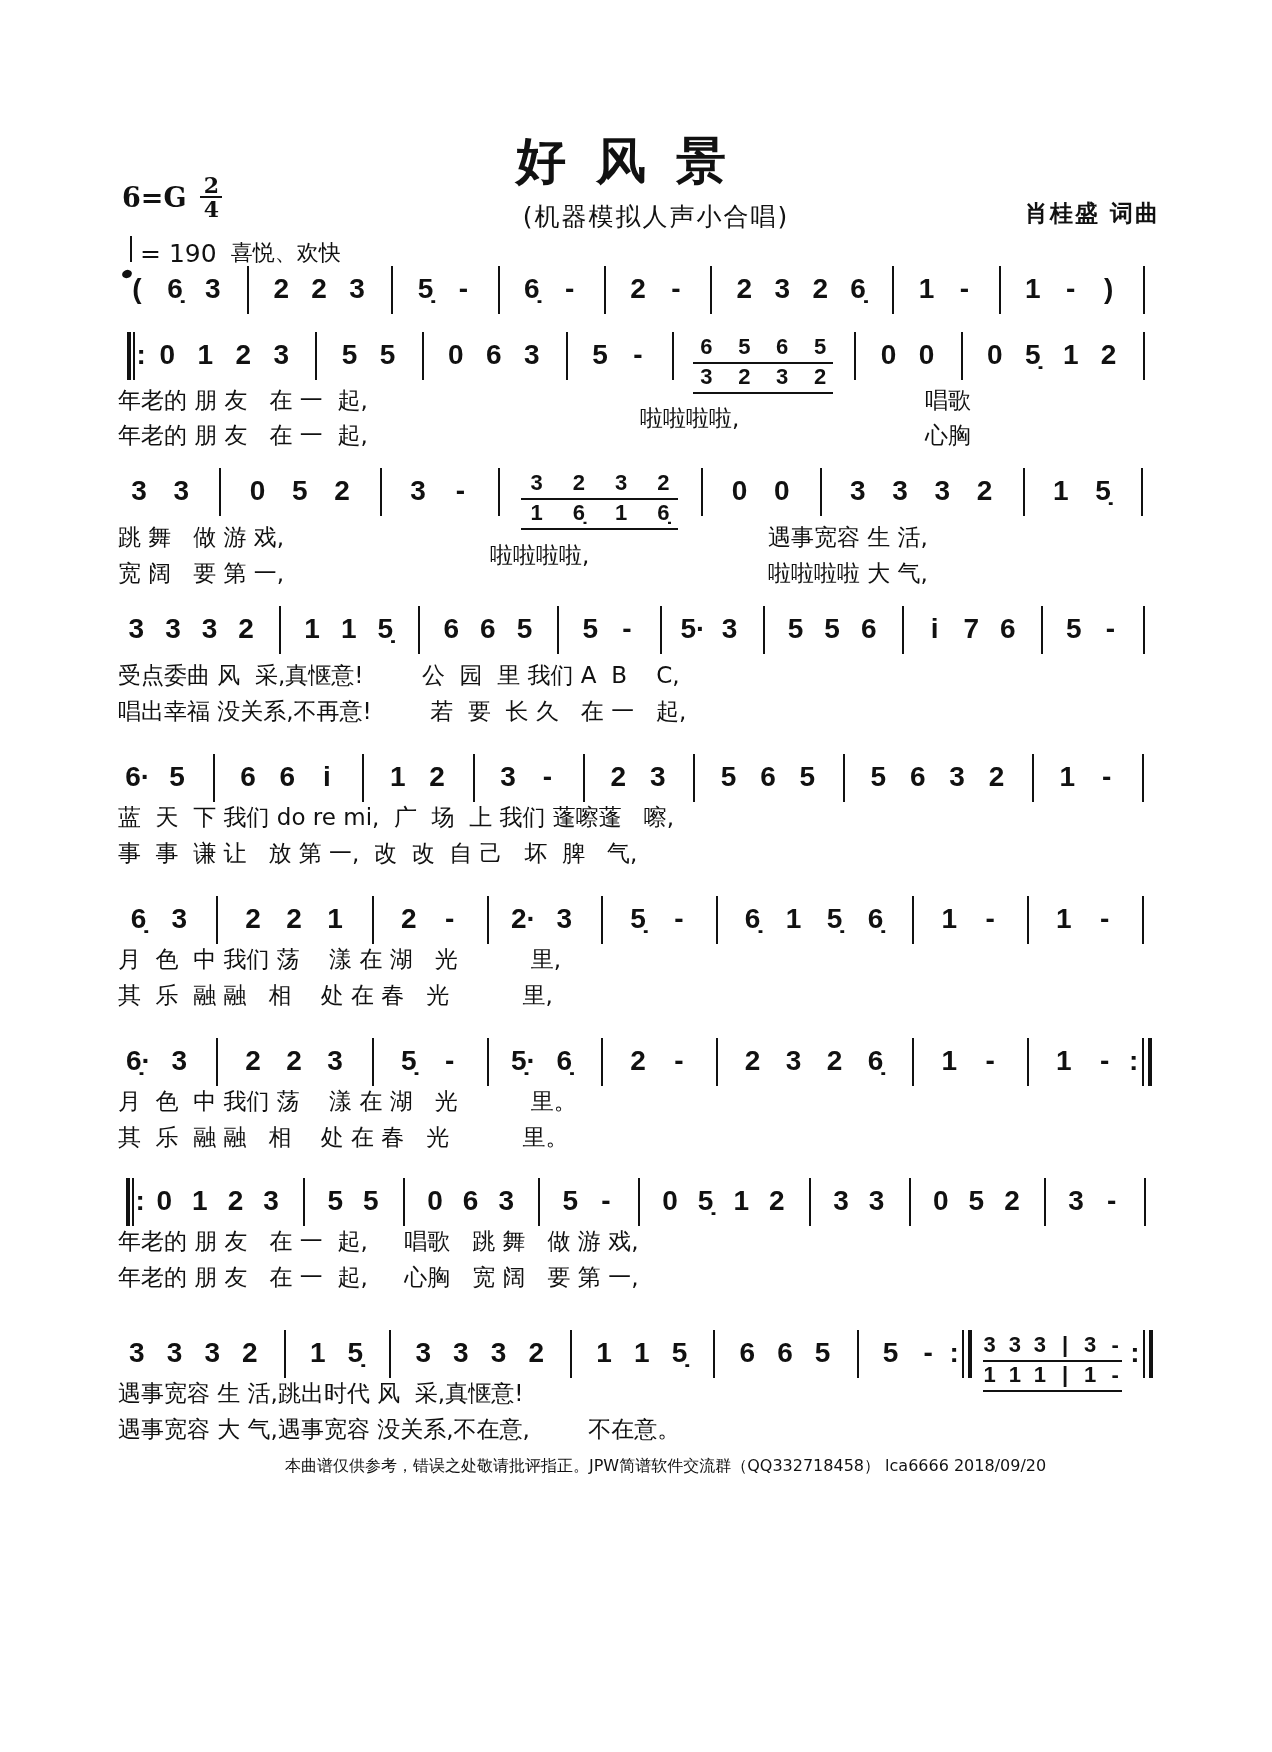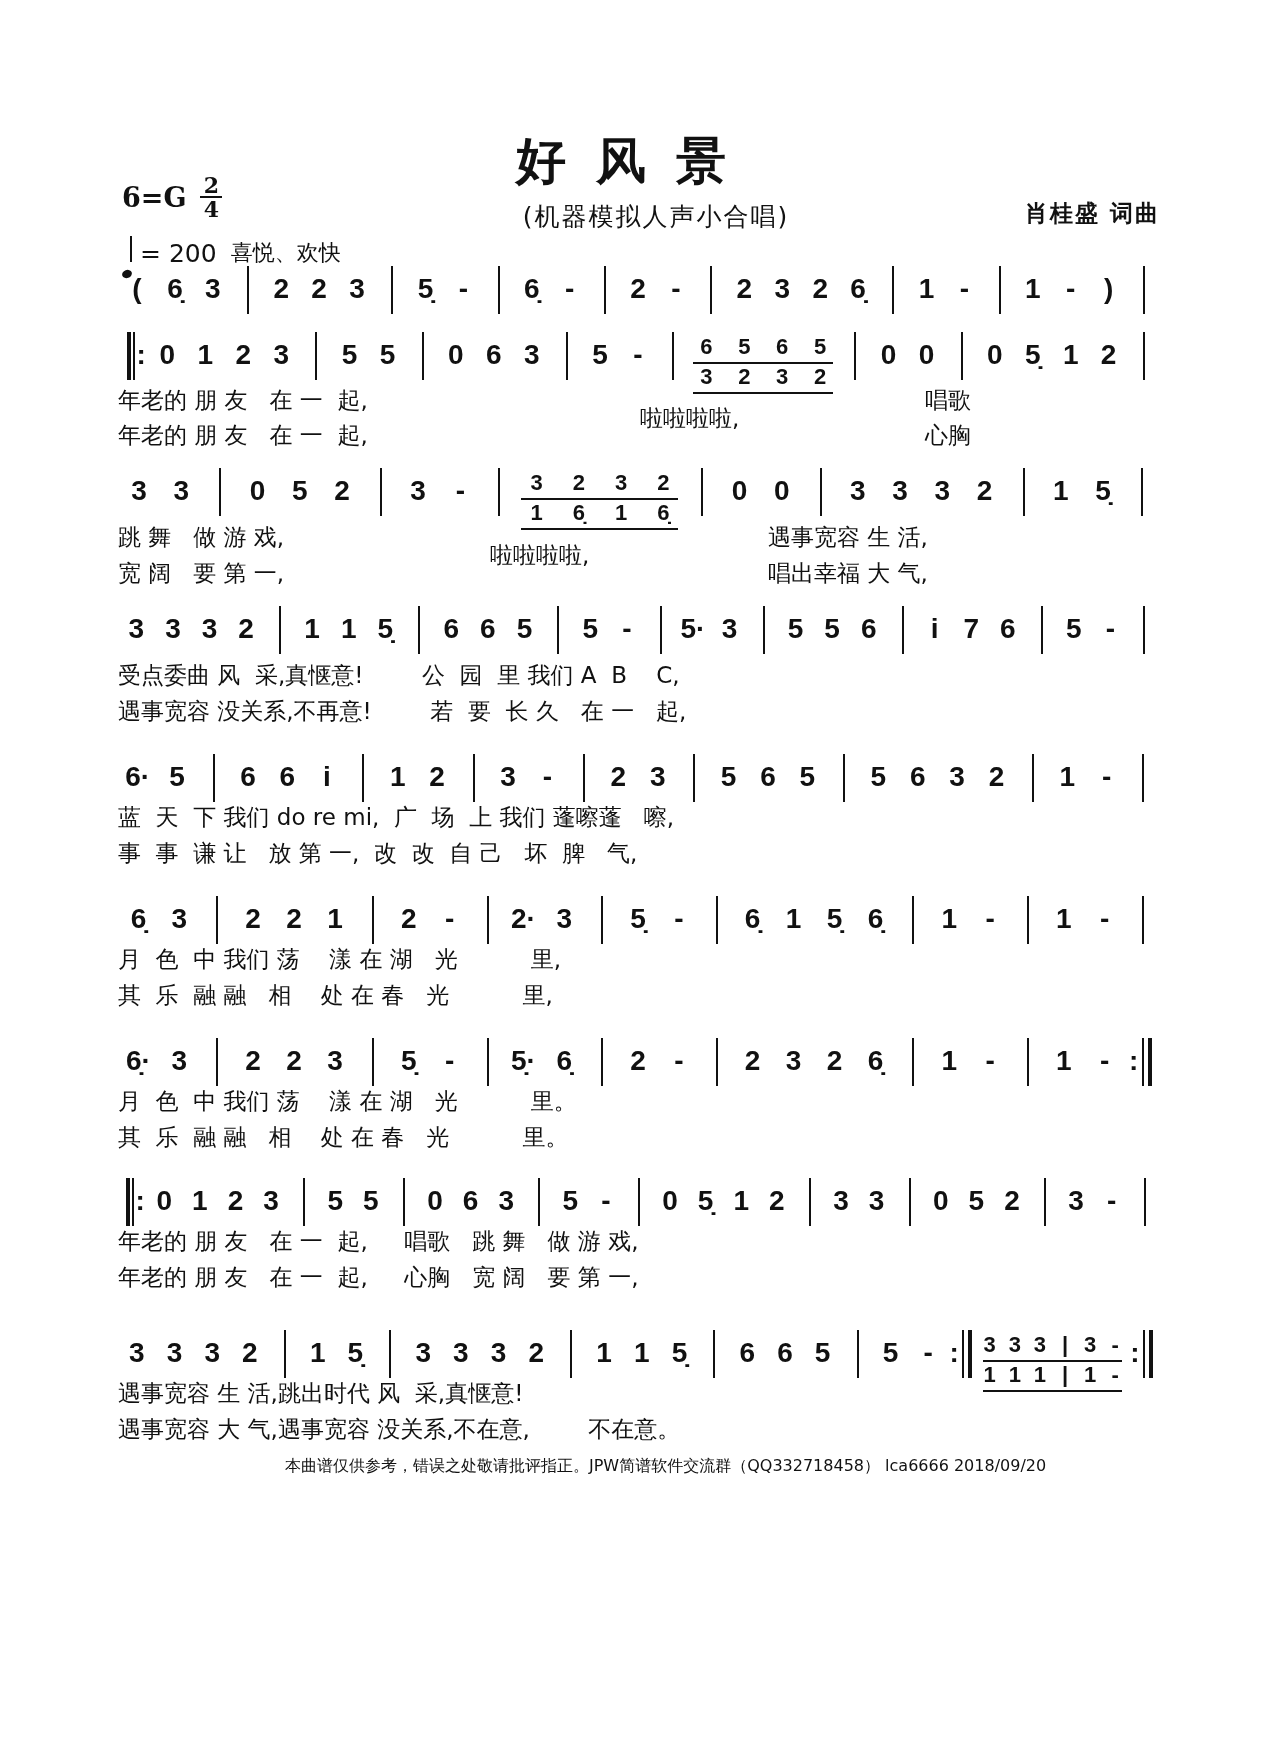--- a/index.html
+++ b/index.html
@@ -38,21 +38,21 @@
     <span>2</span>
     <span class="bar"></span>
     <span>4</span>
   </span>
 </div>
 <div class="abs tempo">
   <span style="display:inline-flex;align-items:flex-end;height:30px;">
       <span class="notehead"></span>
       <span class="stem"></span>
     </span>
-  <span>= 200</span>
+  <span>= 190</span>
   <span class="mood">喜悦、欢快</span>
 </div>
 
 <div id="score">
     <div class="abs system" style="top: 272px; height: 60px;">
       <div class="notes">
         <span class="tok" style="left: 18.9781px; top: 0px;">(</span>
         <span class="tok" style="left: 56.9343px; top: 0px;">6̣</span>
         <span class="tok" style="left: 94.8905px; top: 0px;">3</span>
         <div class="bl" style="left: 129.051px;"></div>
@@ -162,21 +162,21 @@
         <div class="bl" style="left: 904.715px;"></div>
         <span class="tok" style="left: 942.764px; top: 0px;">1</span>
         <span class="tok" style="left: 985.041px; top: 0px;">5̣</span>
         <div class="bl" style="left: 1023.09px;"></div>
       </div>
     </div>
     <div class="lyr" style="left: 118px; top: 522px;">跳 舞   做 游 戏,</div>
     <div class="lyr" style="left: 118px; top: 558px;">宽 阔   要 第 一,</div>
     <div class="lyr" style="left: 490px; top: 540px;">啦啦啦啦,</div>
     <div class="lyr" style="left: 768px; top: 522px;">遇事宽容 生 活,</div>
-    <div class="lyr" style="left: 768px; top: 558px;">唱出幸福 大 气,</div>
+    <div class="lyr" style="left: 768px; top: 558px;">啦啦啦啦 大 气,</div>
     <div class="abs system" style="top: 612px; height: 60px;">
       <div class="notes">
         <span class="tok" style="left: 18.3099px; top: 0px;">3</span>
         <span class="tok" style="left: 54.9296px; top: 0px;">3</span>
         <span class="tok" style="left: 91.5493px; top: 0px;">3</span>
         <span class="tok" style="left: 128.169px; top: 0px;">2</span>
         <div class="bl" style="left: 161.127px;"></div>
         <span class="tok" style="left: 194.085px; top: 0px;">1</span>
         <span class="tok" style="left: 230.704px; top: 0px;">1</span>
         <span class="tok" style="left: 267.324px; top: 0px;">5̣</span>
@@ -198,21 +198,21 @@
         <span class="tok" style="left: 816.62px; top: 0px;">i</span>
         <span class="tok" style="left: 853.239px; top: 0px;">7</span>
         <span class="tok" style="left: 889.859px; top: 0px;">6</span>
         <div class="bl" style="left: 922.817px;"></div>
         <span class="tok" style="left: 955.775px; top: 0px;">5</span>
         <span class="tok" style="left: 992.394px; top: 0px;">-</span>
         <div class="bl" style="left: 1025.35px;"></div>
       </div>
     </div>
     <div class="lyr" style="left: 118px; top: 660px;">受点委曲 风  采,真惬意!        公  园  里 我们 A  B    C,</div>
-    <div class="lyr" style="left: 118px; top: 696px;">遇事宽容 没关系,不再意!        若  要  长 久   在 一   起,</div>
+    <div class="lyr" style="left: 118px; top: 696px;">唱出幸福 没关系,不再意!        若  要  长 久   在 一   起,</div>
     <div class="abs system" style="top: 760px; height: 60px;">
       <div class="notes">
         <span class="tok" style="left: 19.697px; top: 0px;">6·</span>
         <span class="tok" style="left: 59.0909px; top: 0px;">5</span>
         <div class="bl" style="left: 94.5455px;"></div>
         <span class="tok" style="left: 130px; top: 0px;">6</span>
         <span class="tok" style="left: 169.394px; top: 0px;">6</span>
         <span class="tok" style="left: 208.788px; top: 0px;">i</span>
         <div class="bl" style="left: 244.242px;"></div>
         <span class="tok" style="left: 279.697px; top: 0px;">1</span>

